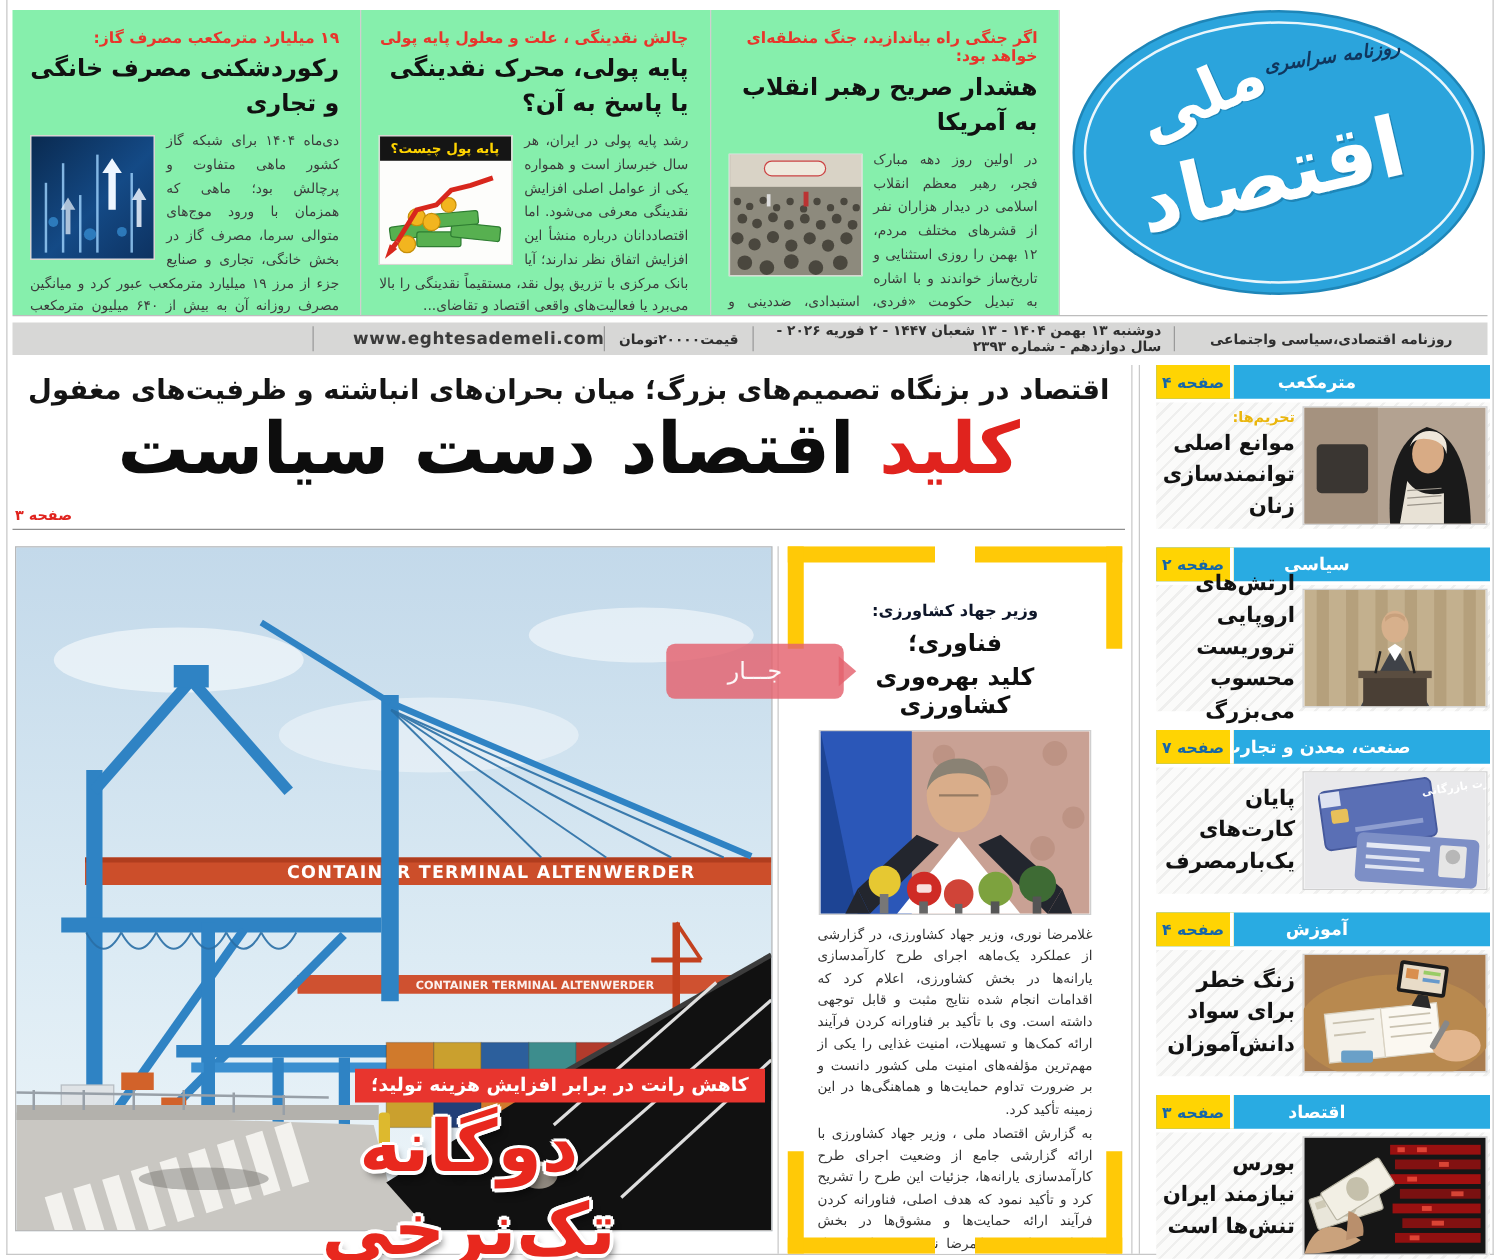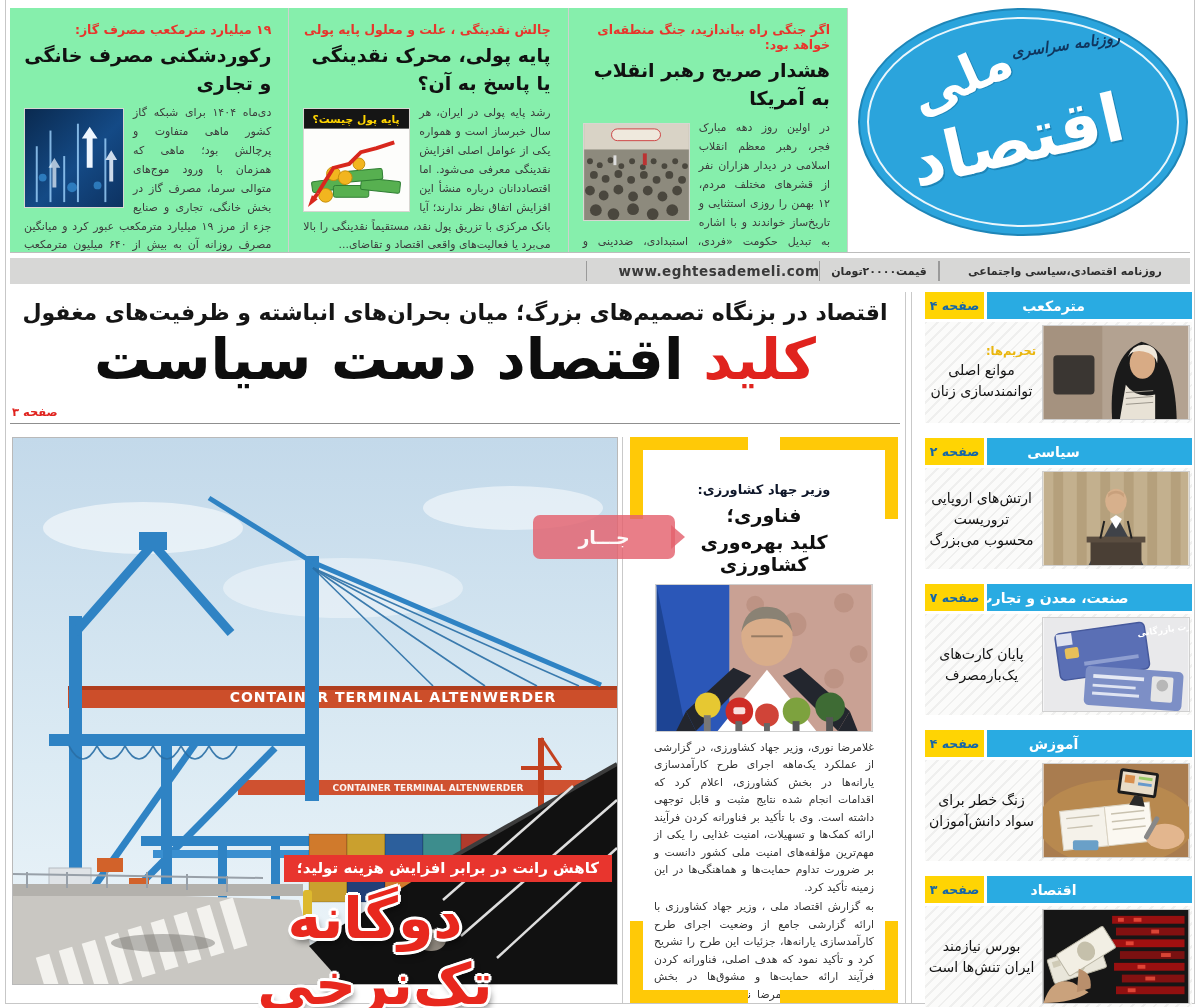--- a/index.html
+++ b/index.html
@@ -71,21 +71,21 @@
   .photo-bigtitle { position:absolute; left:150px; top:447px; width:424px; text-align:center;
     font-size:57px; font-weight:bold; color:#e8281e; letter-spacing:0;
     text-shadow:-2px -2px 0 #fff, 2px -2px 0 #fff, -2px 2px 0 #fff, 2px 2px 0 #fff,
       0 -3px 0 #fff, 0 3px 0 #fff, -3px 0 0 #fff, 3px 0 0 #fff, 3px 5px 6px rgba(0,0,0,.45); }
   .watermark { position:absolute; left:533px; top:515px; width:142px; height:44px; z-index:6; }
   .watermark-bubble { position:absolute; inset:0; background:rgba(228,98,110,.82); border-radius:7px; }
   .watermark-tail { position:absolute; right:-10px; top:10px; width:0; height:0;
     border-top:12px solid transparent; border-bottom:12px solid transparent;
     border-left:14px solid rgba(228,98,110,.82); }
   .watermark-text { position:absolute; inset:0; display:flex; align-items:center; justify-content:center;
-    color:#fff; font-size:19px; font-weight:bold; letter-spacing:3px; opacity:.95; }
+    color:#fff; font-size:19px; font-weight:normal; letter-spacing:3px; opacity:.95; }
 
   
   .agri { position:absolute; left:630px; top:437px; width:268px; height:566px; background:#fff;
     overflow:hidden; }
   .bracket { position:absolute; background:#ffc907; z-index:2; }
   .br-h { width:118px; height:13px; }
   .br-v { width:13px; height:82px; }
   .agri-inner { position:relative; height:100%; padding:45px 24px 6px; text-align:center; z-index:1; }
   .agri-kicker { color:#0f172a; font-size:13px; font-weight:bold; }
   .agri-h1 { font-size:19px; font-weight:bold; color:#101010; margin-top:7px; }
@@ -103,21 +103,21 @@
   .side-pagebox { position:absolute; left:0; top:0; bottom:0; width:62px; background:#ffd403;
     border-left:none; border-right:3px solid #fff; display:flex; align-items:center;
     justify-content:center; color:#1566a8; font-size:12.5px; font-weight:bold; }
   .side-content { position:relative; height:101px; margin-top:3px;
     background:repeating-linear-gradient(135deg,#efefee 0 2px,#fbfbfa 2px 8px); }
   .side-photo { position:absolute; right:2px; top:3px; width:148px; height:95px;
     border:1px solid #d0d0d0; background:#fff; }
   .side-text { position:absolute; right:156px; left:2px; top:50%; transform:translateY(-50%);
     text-align:right; }
   .side-kicker { color:#eab60d; font-size:11.5px; font-weight:bold; margin-bottom:2px; }
-  .side-headline { color:#121212; font-size:14px; font-weight:normal; line-height:1.5;text-align:center; }
+  .side-headline { color:#121212; font-size:17px; font-weight:bold; line-height:1.5; }
 </style>
 </head>
 <body>
 
 <div class="page">
   <div class="page-frame"></div>
 
   <div class="masthead">
     <div class="logo-ellipse"></div>
     <div class="logo-tagline">روزنامه سراسری</div>
@@ -238,20 +238,21 @@
         <div class="teaser-body">دی‌ماه ۱۴۰۴ برای شبکه گاز کشور ماهی متفاوت و پرچالش بود؛ ماهی که همزمان با ورود موج‌های متوالی سرما، مصرف گاز در بخش خانگی، تجاری و صنایع جزء از مرز ۱۹ میلیارد مترمکعب عبور کرد و میانگین مصرف روزانه آن به بیش از ۶۴۰ میلیون مترمکعب رسید. آمارها نشان می‌دهد سرمای...</div>
       </div>
 
     </div>
   </div>
 
   <div class="rule-above-bar"></div>
   <div class="info-bar">
     <div class="info-item ib-type">روزنامه اقتصادی،سیاسی واجتماعی</div>
     <div class="ib-sep"></div>
+    <div class="info-item ib-date">دوشنبه ۱۳ بهمن ۱۴۰۴ - ۱۳ شعبان ۱۴۴۷ - ۲ فوریه ۲۰۲۶ - سال دوازدهم - شماره ۲۳۹۳</div>
     <div class="ib-sep"></div>
     <div class="info-item ib-price">قیمت۲۰۰۰۰تومان</div>
     <div class="ib-sep"></div>
     <div class="info-item ib-web">www.eghtesademeli.com</div>
     <div class="ib-sep"></div>
     <div class="ib-fill"></div>
   </div>
 
   <div class="lead">
     <div class="lead-kicker">اقتصاد در بزنگاه تصمیم‌های بزرگ؛ میان بحران‌های انباشته و ظرفیت‌های مغفول</div>

